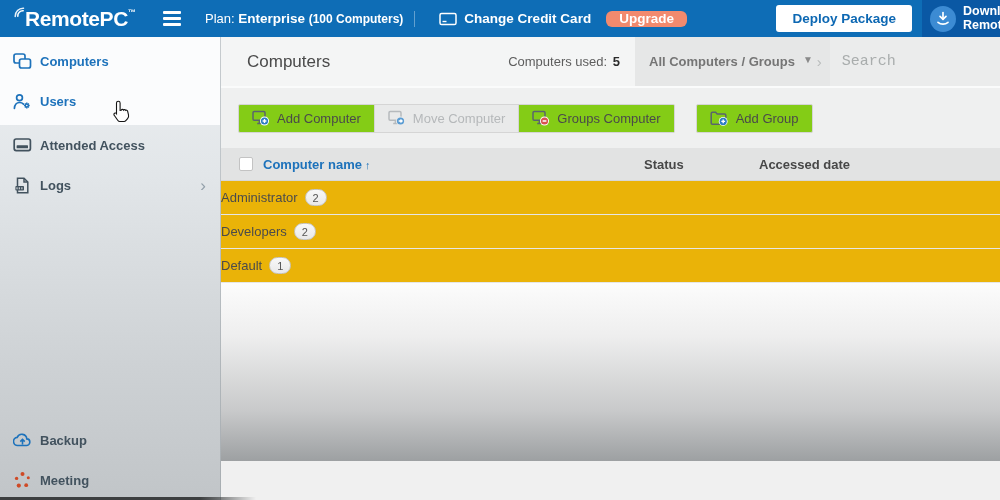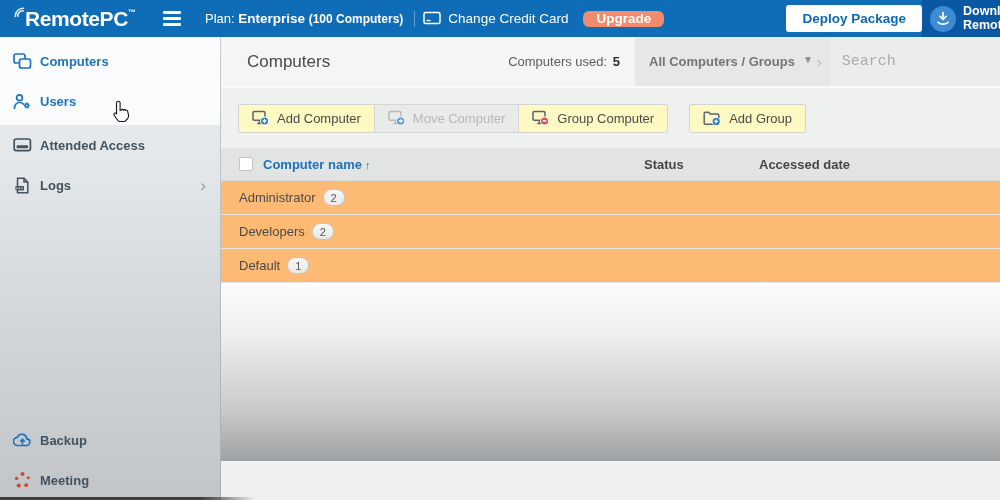--- a/index.html
+++ b/index.html
@@ -18,28 +18,28 @@
   .logo { display:flex; align-items:flex-start; cursor:pointer; }
   .logo .arcs { margin-top:2px; margin-right:-1px; }
   .logo-text { font-size:21px; font-weight:700; letter-spacing:-.4px; line-height:30px; }
   .logo-tm { font-size:8px; font-weight:700; margin-top:4px; }
   .hamburger { margin-left:27px; width:20px; cursor:pointer; }
   .hamburger span { display:block; width:18px; height:2.6px; background:#fff; border-radius:1px; margin:3.2px 0; }
   .plan { margin-left:22px; font-size:13px; white-space:nowrap; }
   .plan b { font-size:13.5px;margin-top:44px; }
   .plan .paren { font-size:12px; font-weight:700; }
   .tb-divider { width:1px; height:16px; background:rgba(255,255,255,.35); margin-left:11px; }
-  .ccc { margin-left:8px; display:flex; align-items:flex-start; gap:7px; font-weight:400; font-size:13.5px; cursor:pointer; white-space:nowrap; }
+  .ccc { margin-left:24px; display:flex; align-items:flex-end; gap:7px; font-weight:700; font-size:13.5px; cursor:pointer; white-space:nowrap; }
   .upgrade-btn {
     margin-left:15px; height:16px; padding:0 13px; border:none; border-radius:6px;
     background:#f28a6e; color:#fff; font-weight:700; font-size:13.5px; cursor:pointer;
     font-family:inherit;
   }
   .deploy-btn {
-    margin-left:auto; height:27px; padding:0 16px; border:none; border-radius:3px;
+    margin-left:auto; margin-right:10px; height:27px; padding:0 16px; border:none; border-radius:3px;
     background:#fff; color:#0d68b3; font-weight:700; font-size:13.5px; cursor:pointer; font-family:inherit;
     white-space:nowrap;
   }
   .download-panel {
     flex:none; width:78px; height:37px; background:#0a58a4; display:flex; align-items:center;
     padding-left:8px; gap:7px; cursor:pointer; overflow:hidden;
   }
   .dl-circle { flex:none; width:26px; height:26px; border-radius:50%; background:#3c8bd3; display:flex; align-items:center; justify-content:center; }
   .dl-text { font-size:12.5px; font-weight:700; line-height:13.5px; white-space:nowrap; }
   .dl-text span { display:block; }
@@ -88,21 +88,21 @@
   .search-zone { flex:1; height:100%; background:#ebecec; display:flex; align-items:center; }
   .search-input {
     border:none; outline:none; background:transparent; font-size:15px; color:#555;
     width:100%; padding-left:12px; font-family:Liberation Mono, monospace;
   }
   .search-input::placeholder { color:#a9adad; }
 
   .toolbar { height:60px; background:#eff0f0; display:flex; align-items:center; padding-left:17px; }
   .btn-group { display:flex; }
   .tbtn {
-    height:29px; background:#fef9c3; border:1px solid #d5d5d5; display:flex; align-items:center; gap:8px;
+    height:29px; background:#84cc16; border:1px solid #d5d5d5; display:flex; align-items:center; gap:8px;
     padding:0 13px; font-size:13px; color:#4a4a4a; cursor:pointer; font-family:inherit; white-space:nowrap;
   }
   .btn-group .tbtn + .tbtn { border-left:none; }
   .btn-group .tbtn:first-child { border-radius:2px 0 0 2px; }
   .btn-group .tbtn:last-child { border-radius:0 2px 2px 0; }
   .tbtn.disabled { background:#e9eaea; color:#b5b8ba; cursor:default; }
   .addgroup-btn { margin-left:21px; border-radius:2px;text-align:right; }
 
   .table-header {
     position:relative; height:33px; background:#e2e3e3; display:flex; align-items:center;
@@ -111,22 +111,22 @@
   .checkbox {
     position:absolute; left:18px; width:14px; height:14px; background:#fff;
     border:1px solid #c3c3c3; border-radius:2px; cursor:pointer;
   }
   .col-name { position:absolute; left:42px; font-weight:700; font-size:13px; color:#1d72bb; cursor:pointer; }
   .sort-arrow { font-size:11px; margin-left:3px; }
   .col-status { position:absolute; left:423px; font-weight:700; font-size:13px; color:#474747; }
   .col-accessed { position:absolute; left:538px; font-weight:700; font-size:13px; color:#474747; }
 
   .row {
-    height:34px; background:#fdba74; border-bottom:1px solid #e5e6e6;
-    display:flex; align-items:center; padding-left:18px; cursor:pointer;
+    height:34px; background:#eab308; border-bottom:1px solid #e5e6e6;
+    display:flex; align-items:center; padding-left:0; cursor:pointer;
   }
   .row-name { font-size:13px; color:#4b4b4b; }
   .count-pill {
     margin-left:7px; height:17px; min-width:22px; padding:0 6px; border:1px solid #c6c6c6;
     border-radius:9px; background:linear-gradient(#f8f8f8,#e9e9e9);
     font-size:11px; color:#555; display:flex; align-items:center; justify-content:center;
   }
   .empty-area { height:178px; background:linear-gradient(180deg,#fcfcfc 0%,#eeeeee 30%,#c8c9ca 72%,#9da0a2 100%); }
 
   .cursor-svg { position:absolute; left:110px; top:99px; z-index:50; pointer-events:none; }
@@ -302,21 +302,21 @@
         <span>Move Computer</span>
       </button>
       <button class="tbtn">
         <svg width="17" height="16" viewBox="0 0 17 16">
           <rect x="1" y="1.6" width="12" height="8.6" rx="1.2" fill="none" stroke="#5a646d" stroke-width="1.5"></rect>
           <path d="M5.2 13.6h4.4M7.4 10.2v3.2" stroke="#5a646d" stroke-width="1.5" fill="none"></path>
           <circle cx="12.5" cy="11" r="4.5" fill="#fff"></circle>
             <circle cx="12.5" cy="11" r="3.6" fill="#d9534f"></circle>
           <path d="M10.6 11h3.8" stroke="#fff" stroke-width="1.5"></path>
         </svg>
-        <span>Group Computer</span>
+        <span>Groups Computer</span>
       </button>
     </div>
     <button class="tbtn addgroup-btn">
       <svg width="18" height="16" viewBox="0 0 18 16">
         <path d="M1.2 13V3.4c0-.7.5-1.2 1.2-1.2h3.2L7.2 4h7.4c.7 0 1.2.5 1.2 1.2V13c0 .7-.5 1.2-1.2 1.2H2.4c-.7 0-1.2-.5-1.2-1.2z" fill="none" stroke="#5a646d" stroke-width="1.5"></path>
         <circle cx="13.2" cy="11.4" r="4.4" fill="#fff"></circle>
           <circle cx="13.2" cy="11.4" r="3.6" fill="#2e7dc2"></circle>
         <path d="M13.2 9.5v3.8M11.3 11.4h3.8" stroke="#fff" stroke-width="1.4"></path>
       </svg>
       <span>Add Group</span>

